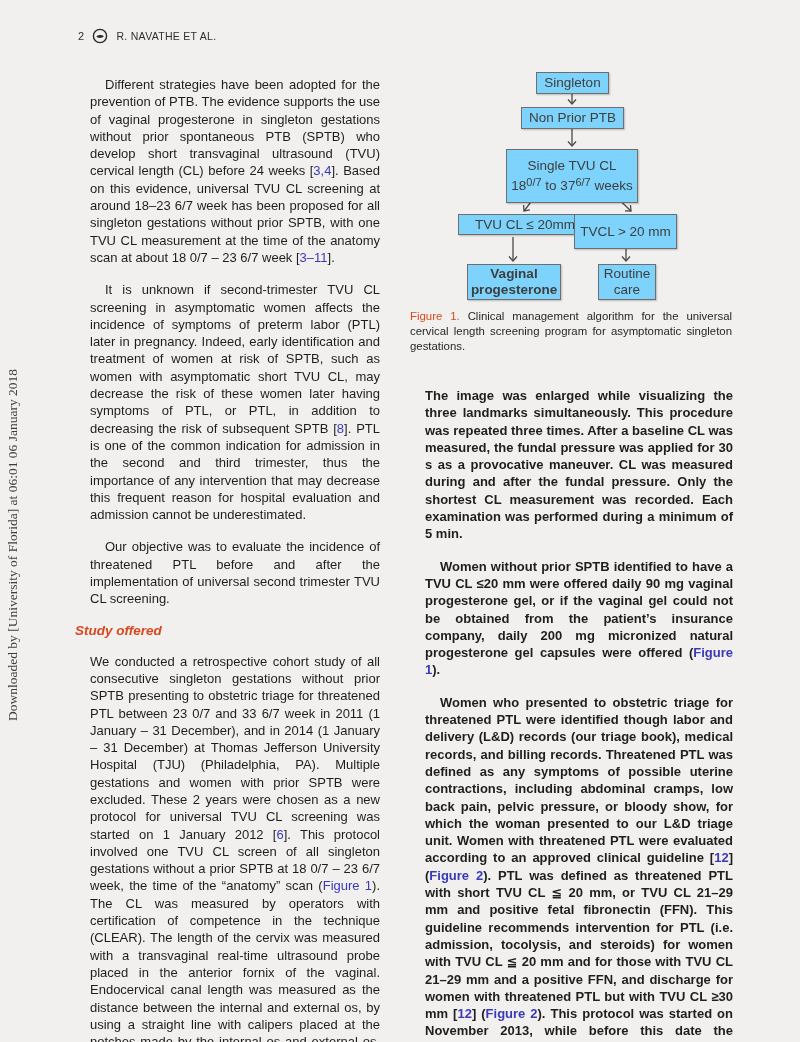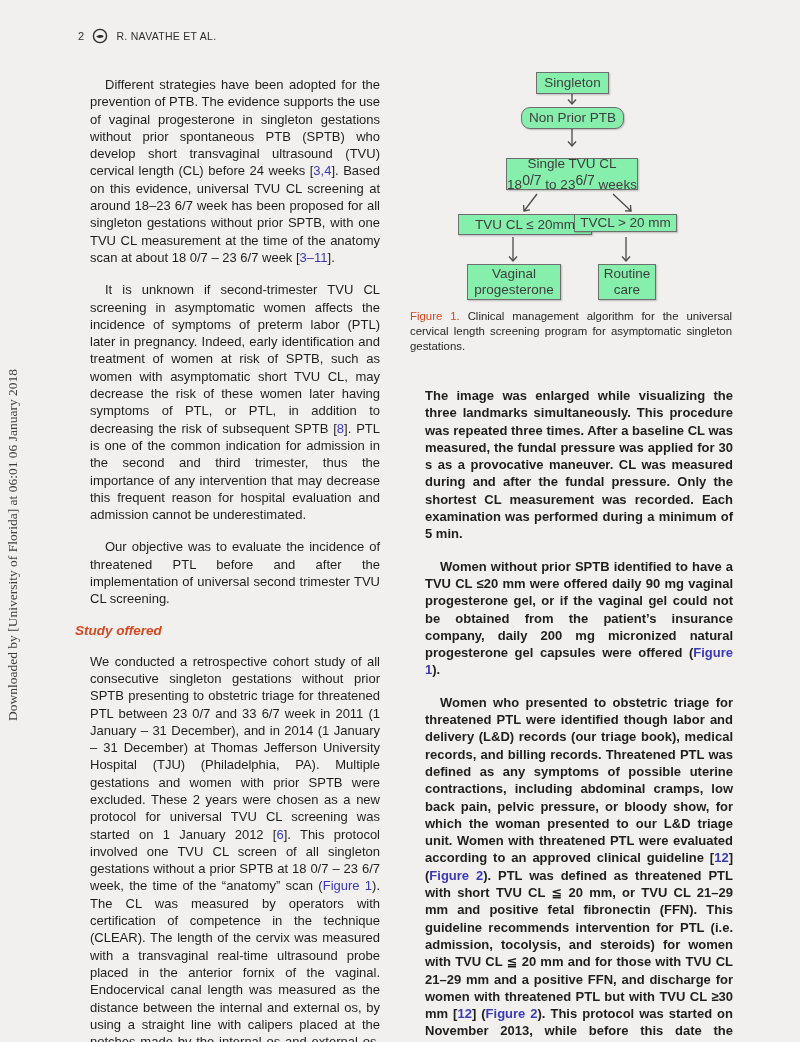--- a/index.html
+++ b/index.html
@@ -18,24 +18,24 @@
   .col-left{position:absolute;left:75px;top:61px;width:320px;}
   .col-right-text{position:absolute;left:410px;top:372px;width:338px;font-weight:bold;}
   p.body{margin:15px;font-size:13px;line-height:17.3px;text-align:justify;color:#1e1e1c;}
   p.body.ind{text-indent:15px;}
   .seg-link{color:#3a3ab9;}
   h2.sect{margin:23px 0 8px 0;font-size:14.5px;font-weight:bold;color:#d8481d;}
   h3.subsect{margin:0 0 11px 0;font-size:13.5px;font-weight:bold;font-style:italic;color:#d8481d;}
   
   .figure{position:absolute;left:450px;top:62px;width:300px;height:243px;}
   .fbox{position:absolute;box-sizing:border-box;border:1px solid #6e6e6e;
-        background:#86efac;box-shadow:1px 1px 1.5px rgba(0,0,0,.22);
+        background:#7dd3fc;box-shadow:1px 1px 1.5px rgba(0,0,0,.22);
         color:#3e3e3e;font-size:13.5px;text-align:center;
         display:flex;flex-direction:column;align-items:center;justify-content:center;line-height:16px;}
-  .seg-sup{font-size:14px;vertical-align:4px;}
+  .seg-sup{font-size:11px;vertical-align:4px;}
   .arrows{position:absolute;left:0;top:0;pointer-events:none;}
   .caption{position:absolute;left:410px;top:309px;width:322px;
            font-size:11.4px;line-height:15px;text-align:justify;color:#262624;}
   .caption .cap-label{color:#d8481d;}
 </style>
 </head>
 <body>
 
 <div class="page">
 
@@ -68,28 +68,28 @@
         </marker>
       </defs>
       <line x1="122" y1="32" x2="122" y2="42" stroke="#4a4a4a" stroke-width="1.3" marker-end="url(#chev)"></line>
       <line x1="122" y1="67" x2="122" y2="84" stroke="#4a4a4a" stroke-width="1.3" marker-end="url(#chev)"></line>
       <line x1="87" y1="132" x2="74" y2="149" stroke="#4a4a4a" stroke-width="1.3" marker-end="url(#chev)"></line>
       <line x1="163" y1="132" x2="181" y2="149" stroke="#4a4a4a" stroke-width="1.3" marker-end="url(#chev)"></line>
       <line x1="63" y1="175" x2="63" y2="199" stroke="#4a4a4a" stroke-width="1.3" marker-end="url(#chev)"></line>
       <line x1="176" y1="175" x2="176" y2="199" stroke="#4a4a4a" stroke-width="1.3" marker-end="url(#chev)"></line>
     </svg>
     <div class="fbox" style="left:86px;top:10px;width:73px;height:22px;">Singleton</div>
-    <div class="fbox" style="left:71px;top:45px;width:103px;height:22px;border-radius:9px;">Non Prior PTB</div>
-    <div class="fbox" style="left:56px;top:96px;width:132px;height:32px;">
+    <div class="fbox" style="left:71px;top:45px;width:103px;height:22px;">Non Prior PTB</div>
+    <div class="fbox" style="left:56px;top:87px;width:132px;height:54px;">
       <span>Single TVU CL</span>
-      <span><span>18</span><span class="seg-sup">0/7</span><span> to 23</span><span class="seg-sup">6/7</span><span> weeks</span></span>
+      <span><span>18</span><span class="seg-sup">0/7</span><span> to 37</span><span class="seg-sup">6/7</span><span> weeks</span></span>
     </div>
     <div class="fbox" style="left:8px;top:152px;width:134px;height:21px;">TVU CL ≤ 20mm</div>
-    <div class="fbox" style="left:124px;top:152px;width:103px;height:18px;">TVCL &gt; 20 mm</div>
-    <div class="fbox" style="left:17px;top:202px;width:94px;height:36px;padding:0 8px;">Vaginal progesterone</div>
+    <div class="fbox" style="left:124px;top:152px;width:103px;height:35px;">TVCL &gt; 20 mm</div>
+    <div class="fbox" style="left:17px;top:202px;width:94px;height:36px;padding:0 8px;font-weight:bold;">Vaginal progesterone</div>
     <div class="fbox" style="left:148px;top:202px;width:58px;height:36px;">Routine care</div>
   </div>
 
   <div class="caption">
     <span class="cap-label">Figure 1.</span><span> Clinical management algorithm for the universal cervical length screening program for asymptomatic singleton gestations.</span>
   </div>
 
   <div class="col-right-text">
     <p class="body"><span>The image was enlarged while visualizing the three landmarks simultaneously. This procedure was repeated three times. After a baseline CL was measured, the fundal pressure was applied for 30 s as a provocative maneuver. CL was measured during and after the fundal pressure. Only the shortest CL measurement was recorded. Each examination was performed during a minimum of 5 min.</span></p>
     <p class="body ind"><span>Women without prior SPTB identified to have a TVU CL ≤20 mm were offered daily 90 mg vaginal progesterone gel, or if the vaginal gel could not be obtained from the patient’s insurance company, daily 200 mg micronized natural progesterone gel capsules were offered (</span><span class="seg-link">Figure 1</span><span>).</span></p>

